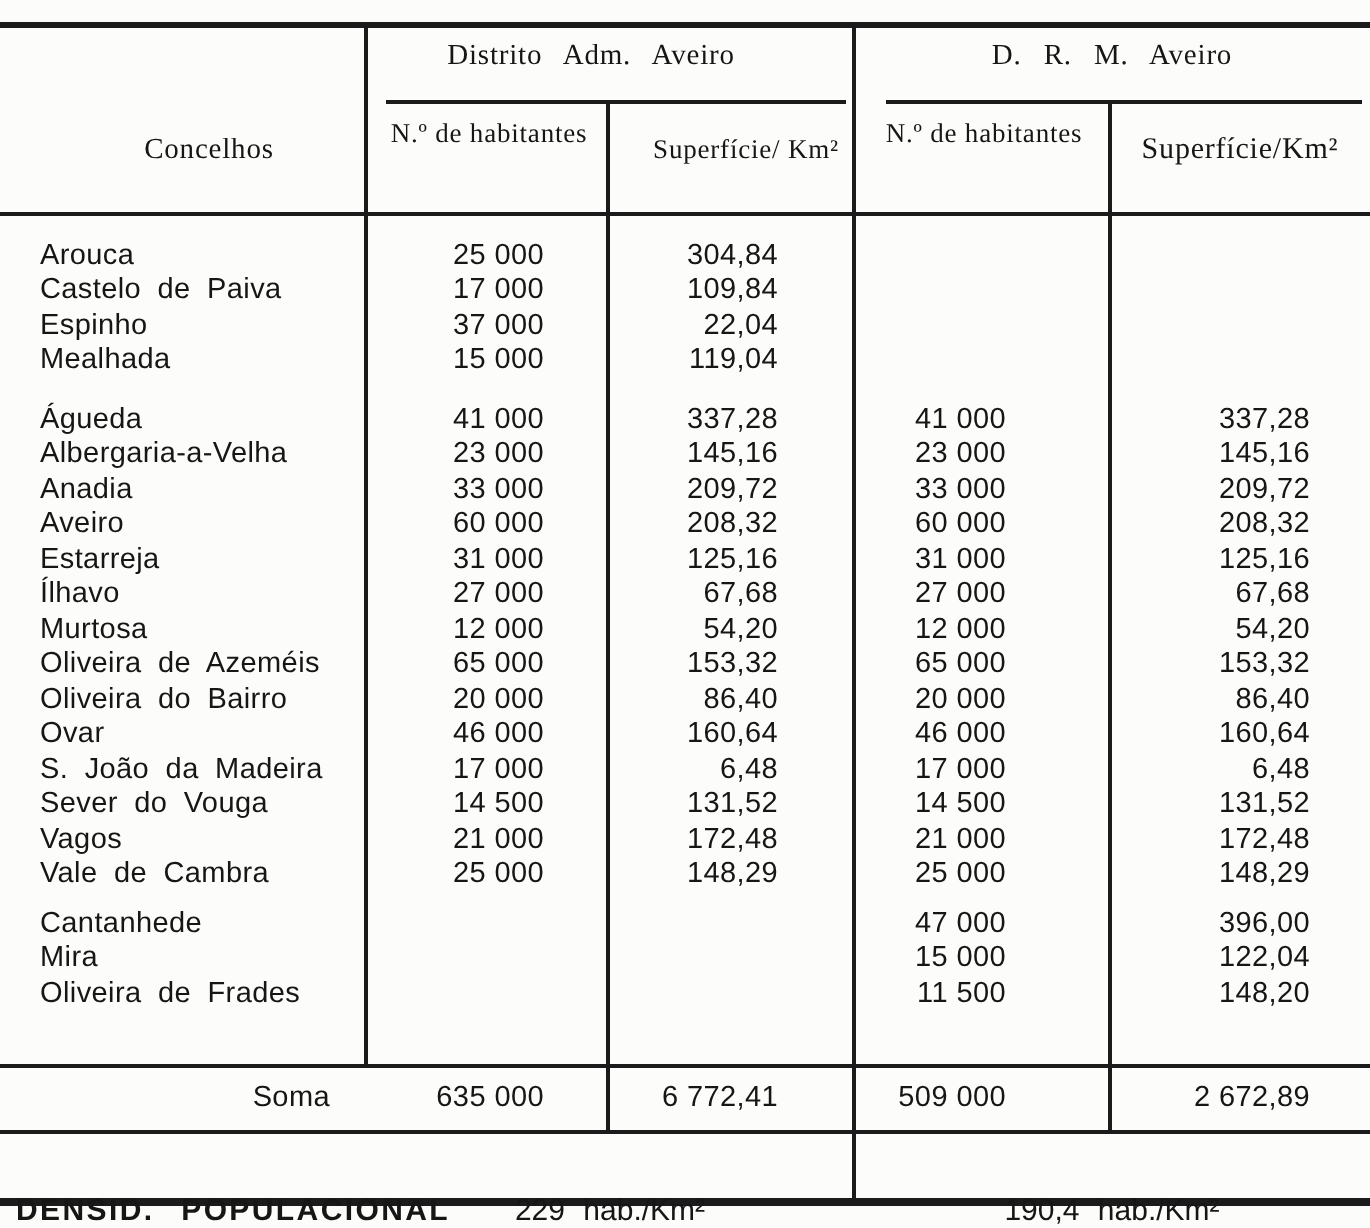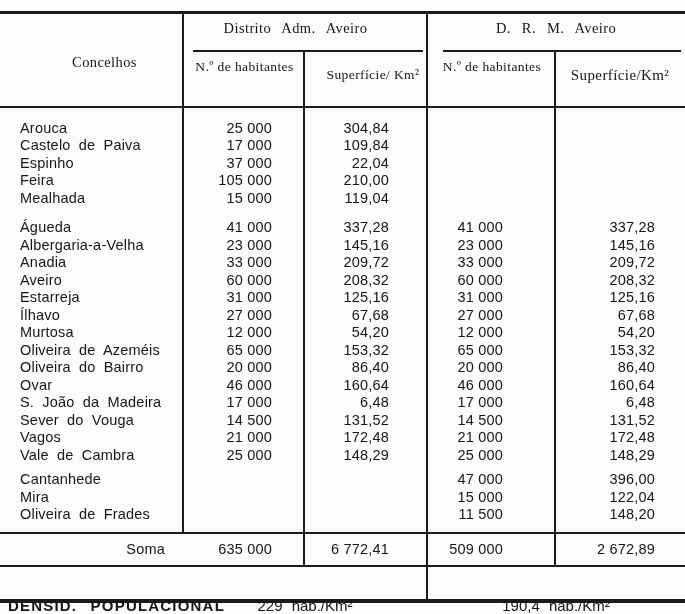--- a/index.html
+++ b/index.html
@@ -22,21 +22,21 @@
   .hr.postsoma{left:0;top:565px;width:685px;height:2px;}
   .hr.bottom{left:0;top:599px;width:685px;height:4px;}
   .vr.v1{left:182px;top:14px;height:518px;}
   .vr.v2{left:303px;top:52px;height:513px;}
   .vr.v3{left:426px;top:14px;height:585px;}
   .vr.v4{left:554px;top:52px;height:513px;}
 
   
   .serif{font-family:"Liberation Serif", serif;}
   .hlabel{position:absolute;text-align:center;letter-spacing:.4px;}
-  .h-concelhos{left:0;top:54px;width:209px;font-size:14.5px;word-spacing:4px;}
+  .h-concelhos{left:0;top:67px;width:209px;font-size:14.5px;word-spacing:4px;}
   .h-distrito{left:183px;top:20px;width:225px;font-size:14.5px;word-spacing:7px;}
   .h-drm{left:427px;top:20px;width:258px;font-size:14.5px;word-spacing:7px;}
   .h-hab1{left:186px;top:58px;width:117px;font-size:13.5px;line-height:17px;}
   .h-sup1{left:312px;top:67px;width:122px;font-size:13.5px;}
   .h-hab2{left:430px;top:58px;width:124px;font-size:13.5px;line-height:17px;}
   .h-sup2{left:555px;top:67px;width:130px;font-size:15px;}
 
   
   .tbody{position:absolute;left:0;top:119px;width:685px;}
   .group{margin:0;}
@@ -106,27 +106,20 @@
           <div class="cell c4"></div>
         </div>
         <div class="row">
           <div class="cell c0">Espinho</div>
           <div class="cell c1">37 000</div>
           <div class="cell c2">22,04</div>
           <div class="cell c3"></div>
           <div class="cell c4"></div>
         </div>
         <div class="row">
-          <div class="cell c0">Feira</div>
-          <div class="cell c1">105 000</div>
-          <div class="cell c2">210,00</div>
-          <div class="cell c3"></div>
-          <div class="cell c4"></div>
-        </div>
-        <div class="row">
           <div class="cell c0">Mealhada</div>
           <div class="cell c1">15 000</div>
           <div class="cell c2">119,04</div>
           <div class="cell c3"></div>
           <div class="cell c4"></div>
         </div>
       </div>
       <div class="group">
         <div class="row">
           <div class="cell c0">Águeda</div>

